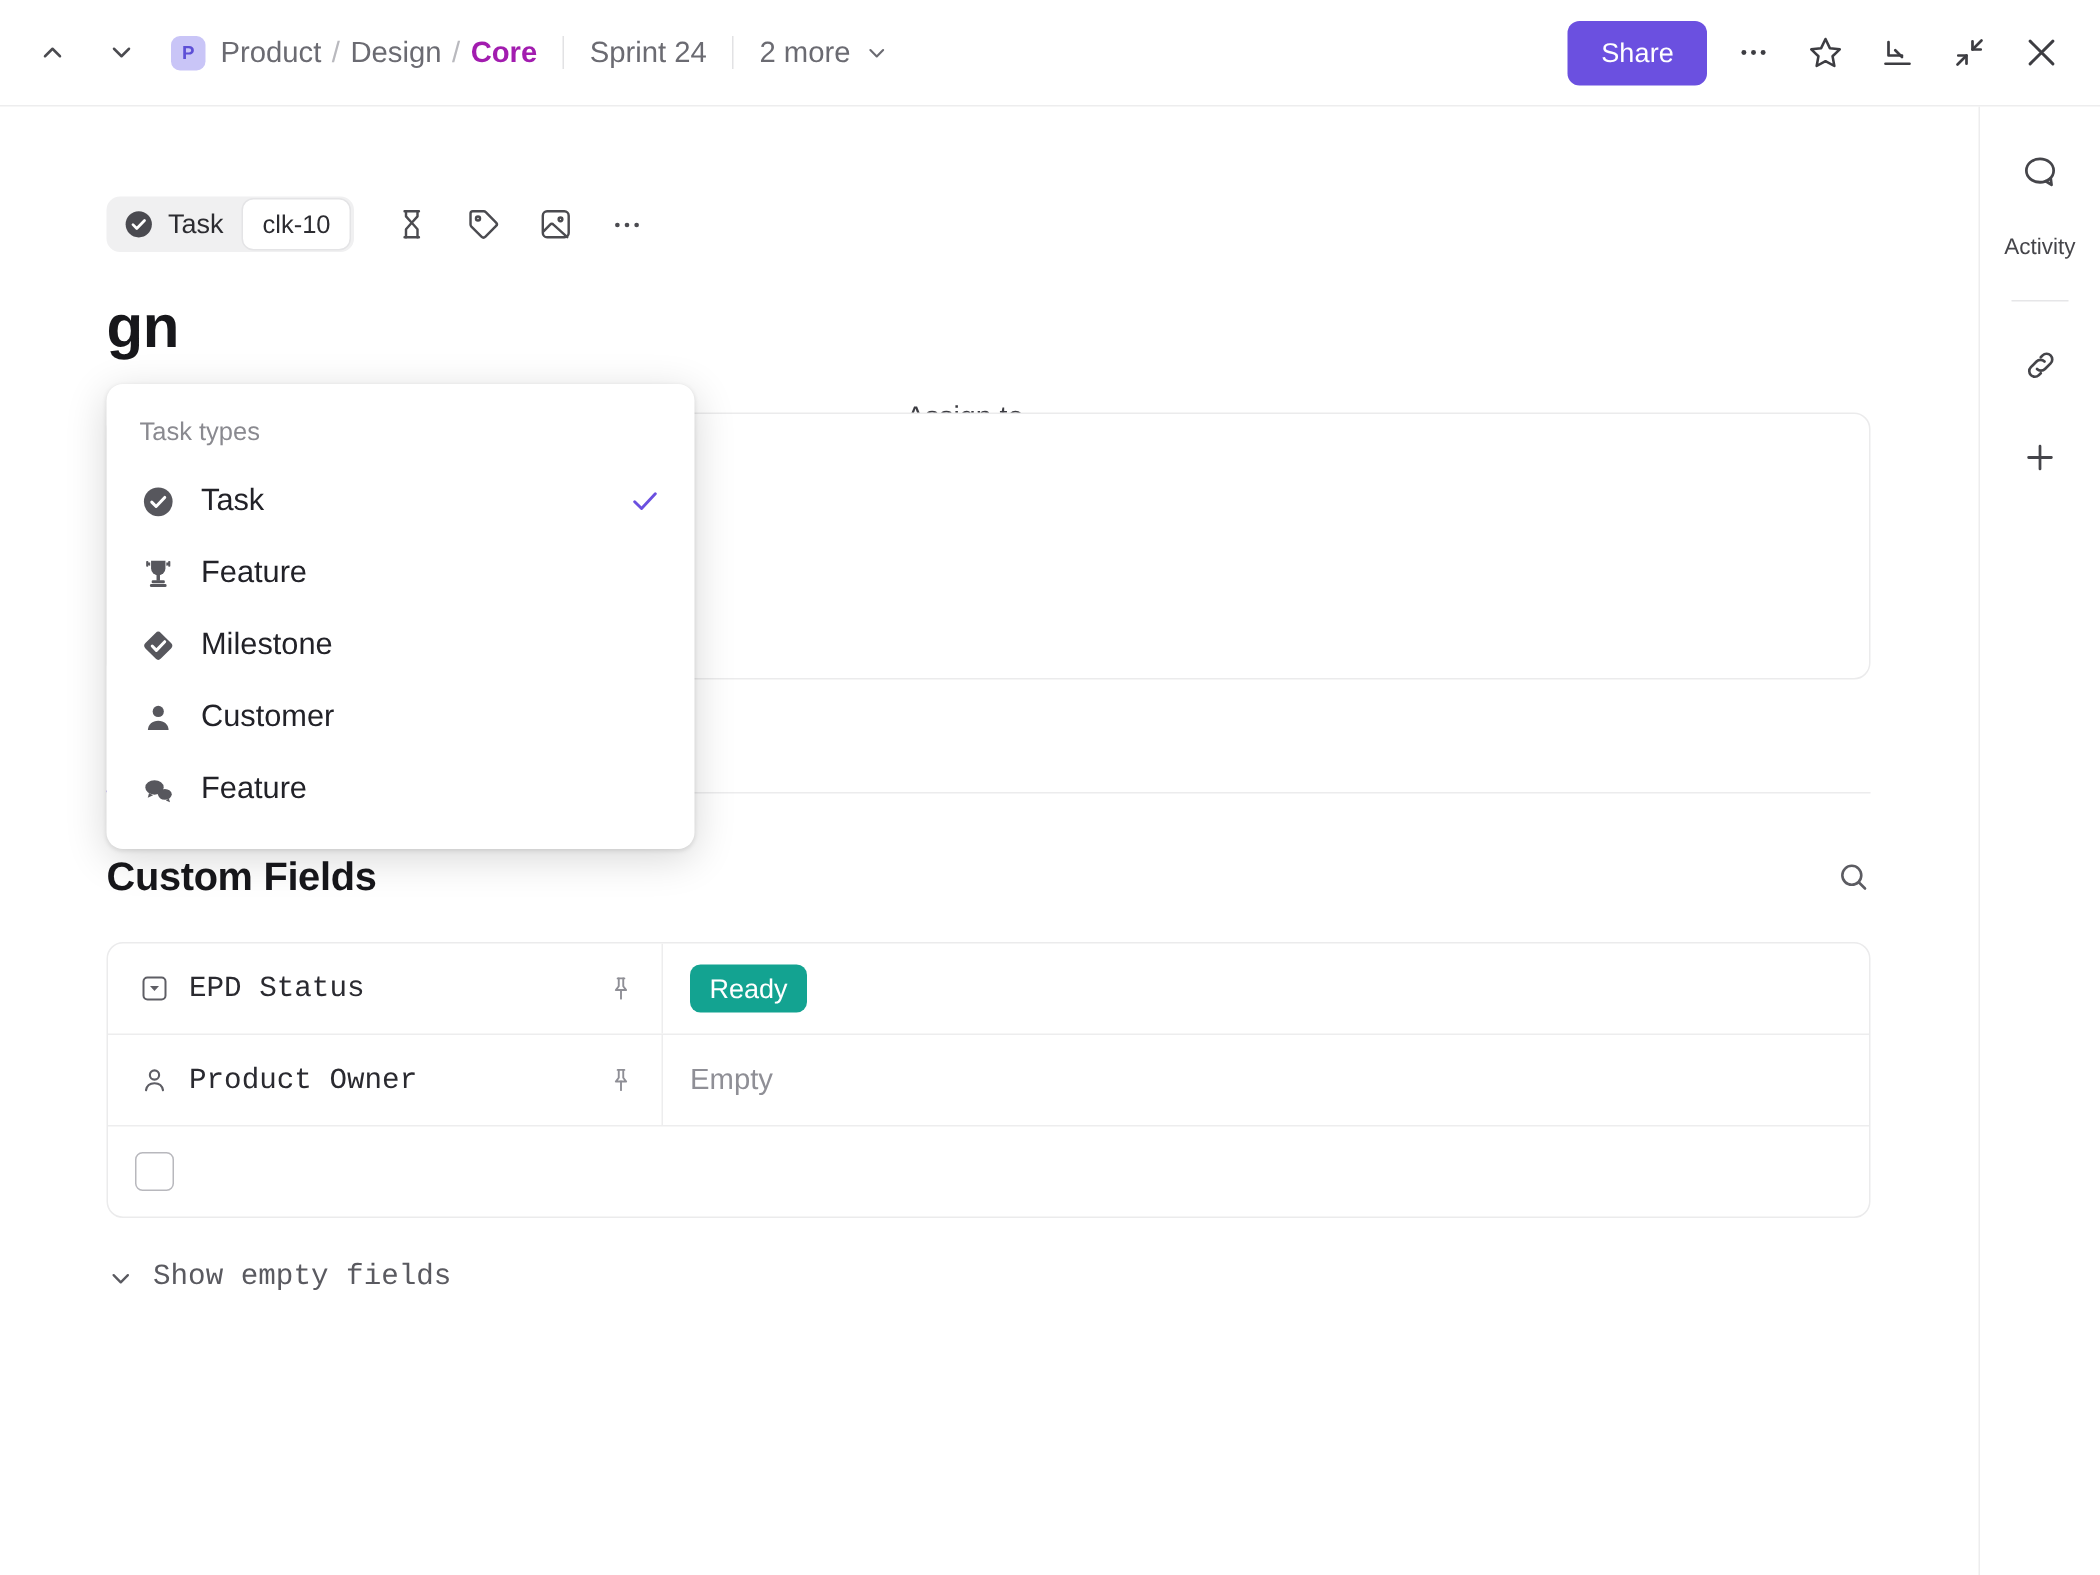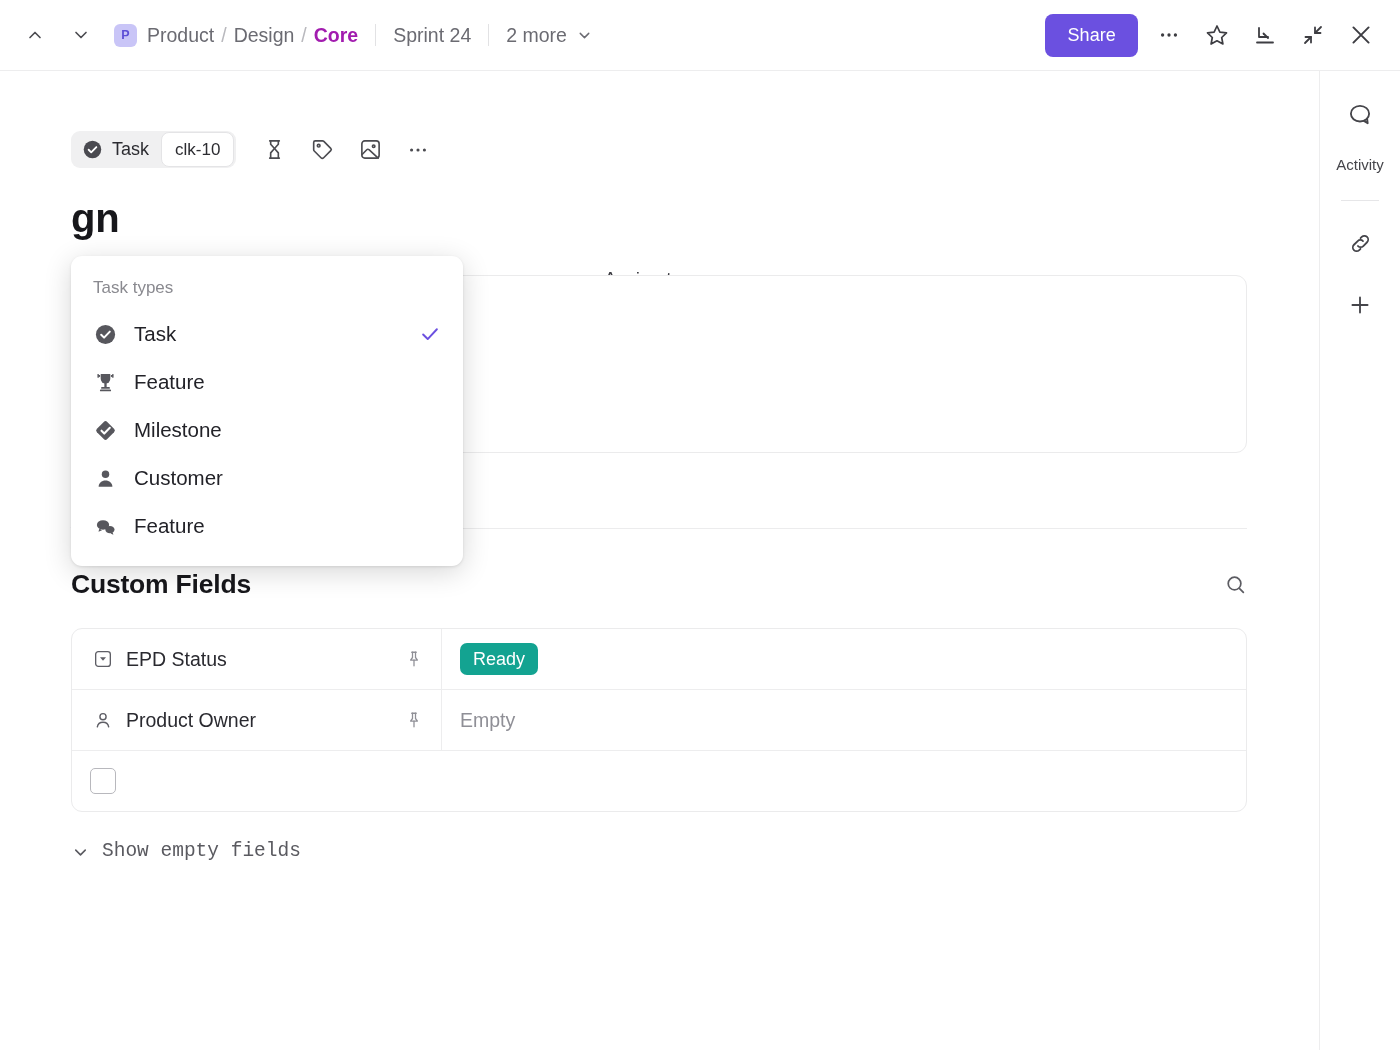--- a/index.html
+++ b/index.html
@@ -378,20 +378,21 @@
     width: 370px;
     flex: none;
     display: flex;
     align-items: center;
     padding: 0 18px 0 21px;
     box-sizing: border-box;
     border-right: 1px solid #ededee;
     gap: 13px;
     color: #2a2a30;
     font-size: 19.5px;
+    font-family: Liberation Mono, monospace;
   }
   .cf-name .pin {
     margin-left: auto;
     color: #8f8f96;
     cursor: pointer;
     display: flex;
   }
   .cf-value {
     flex: 1;
     display: flex;

